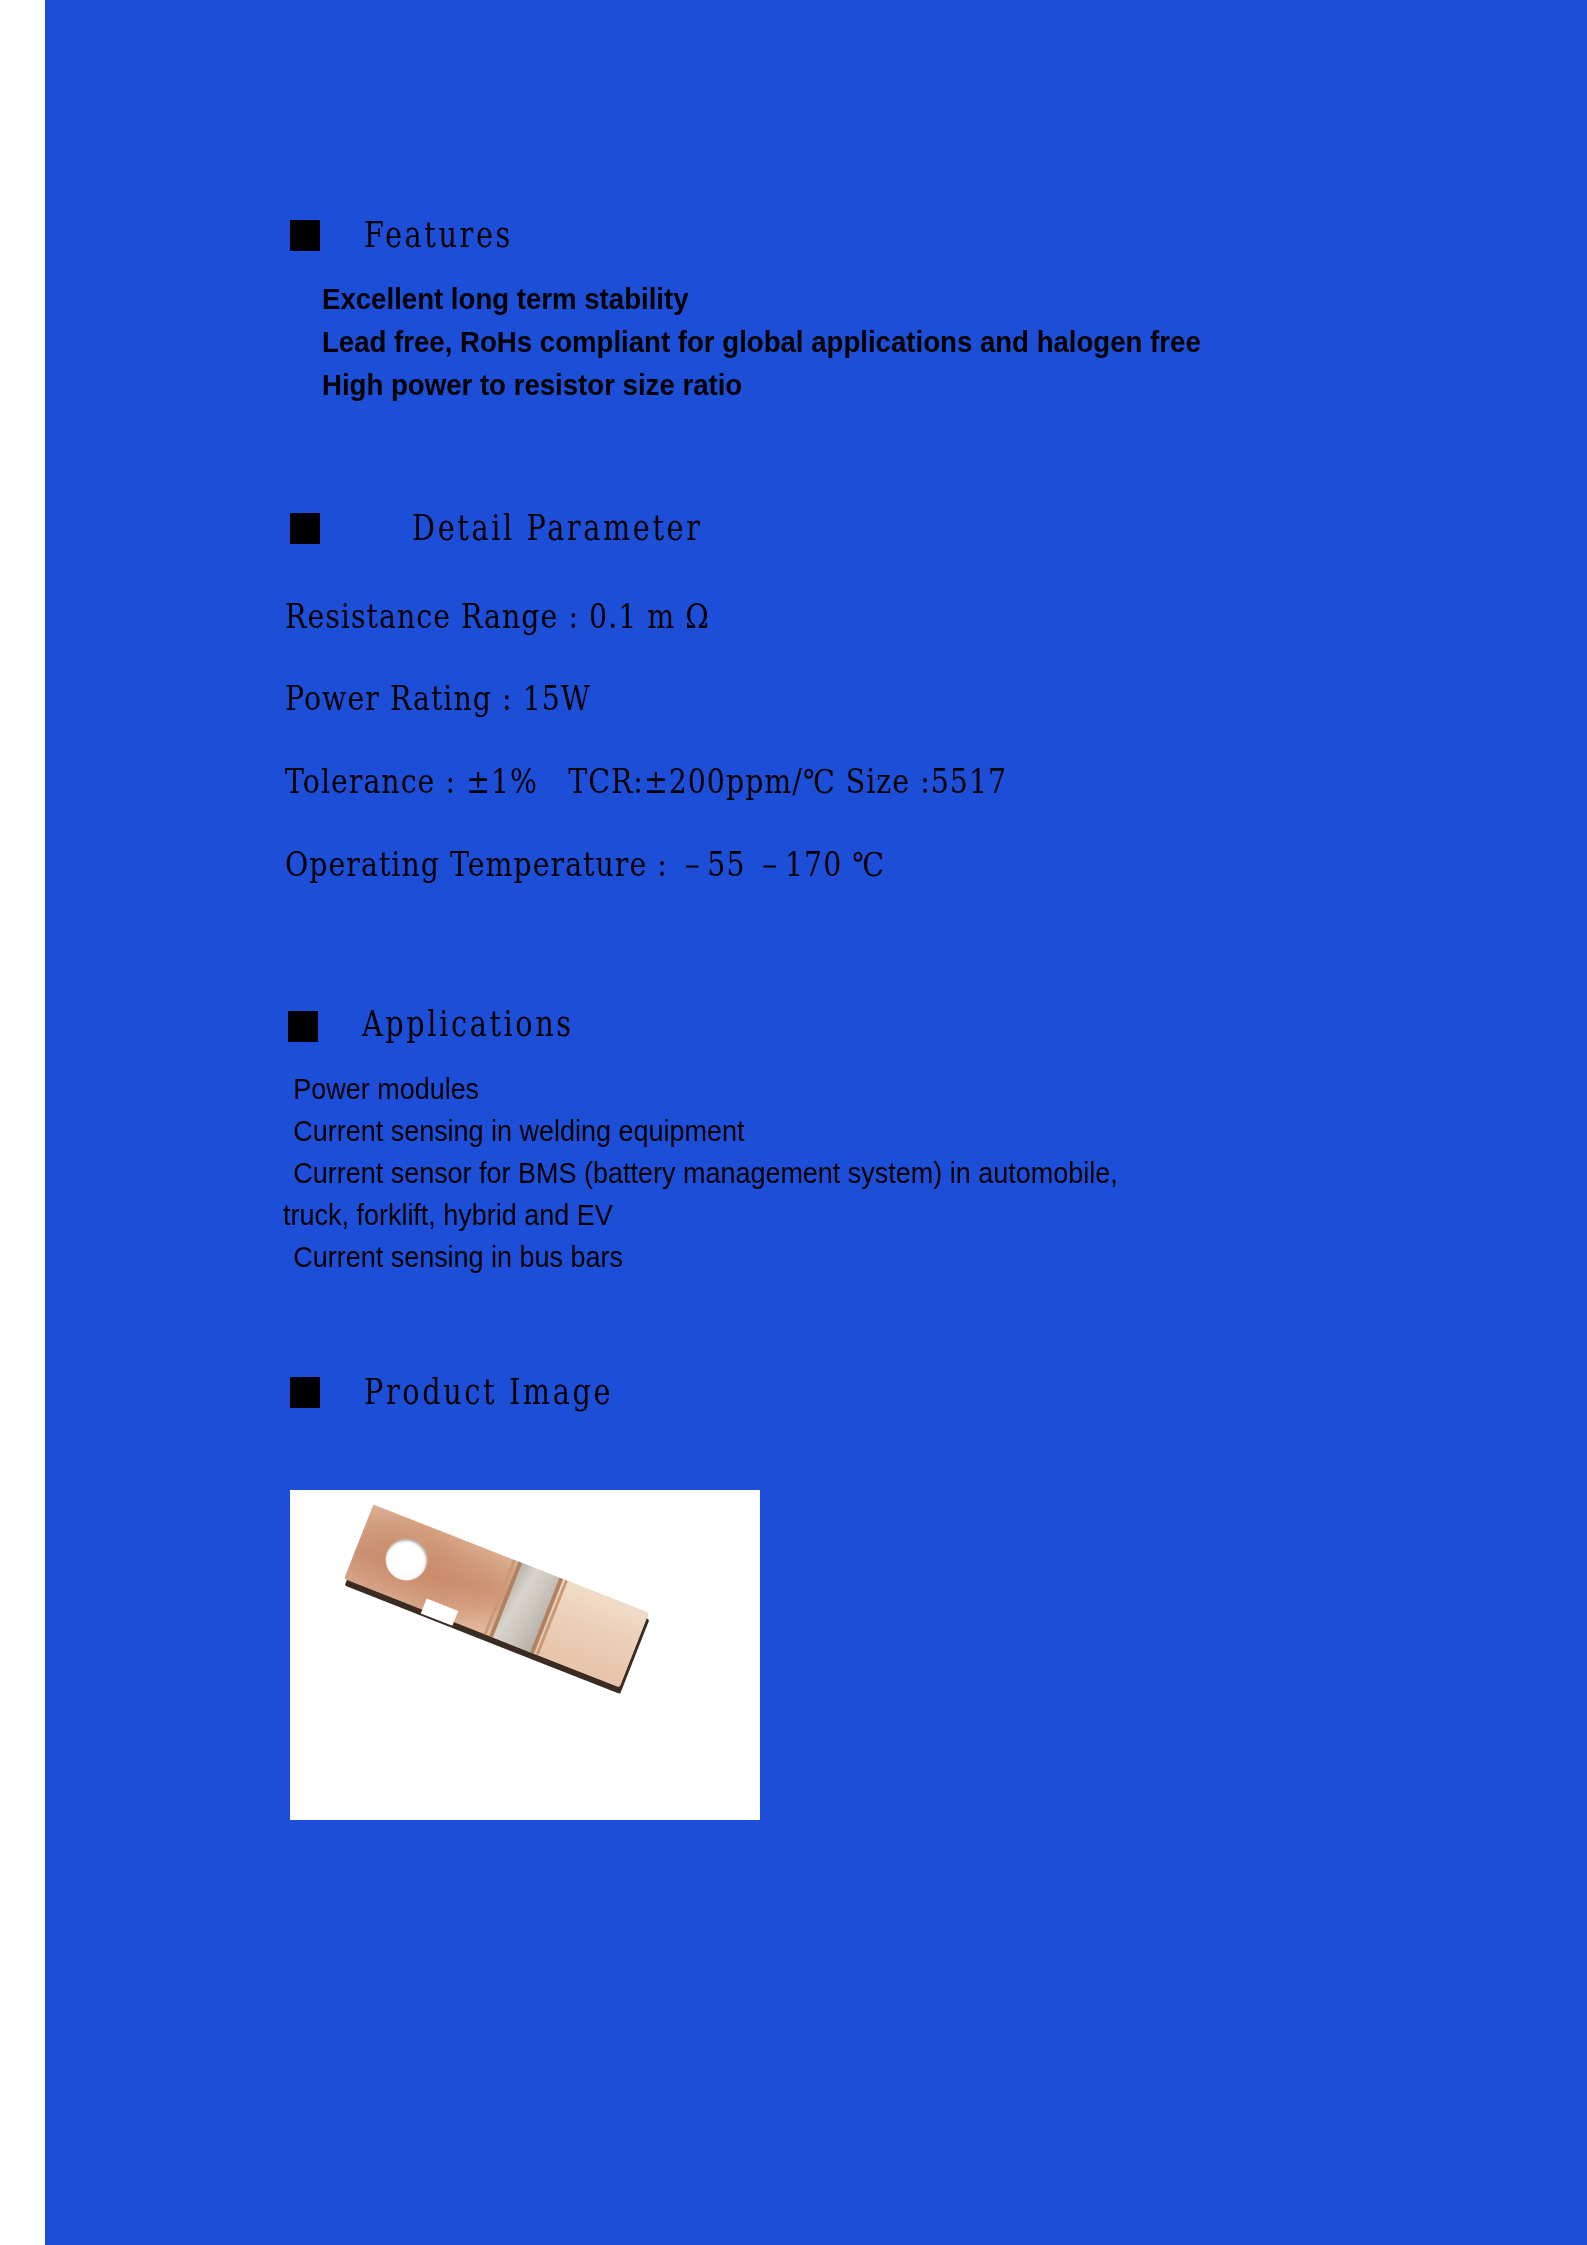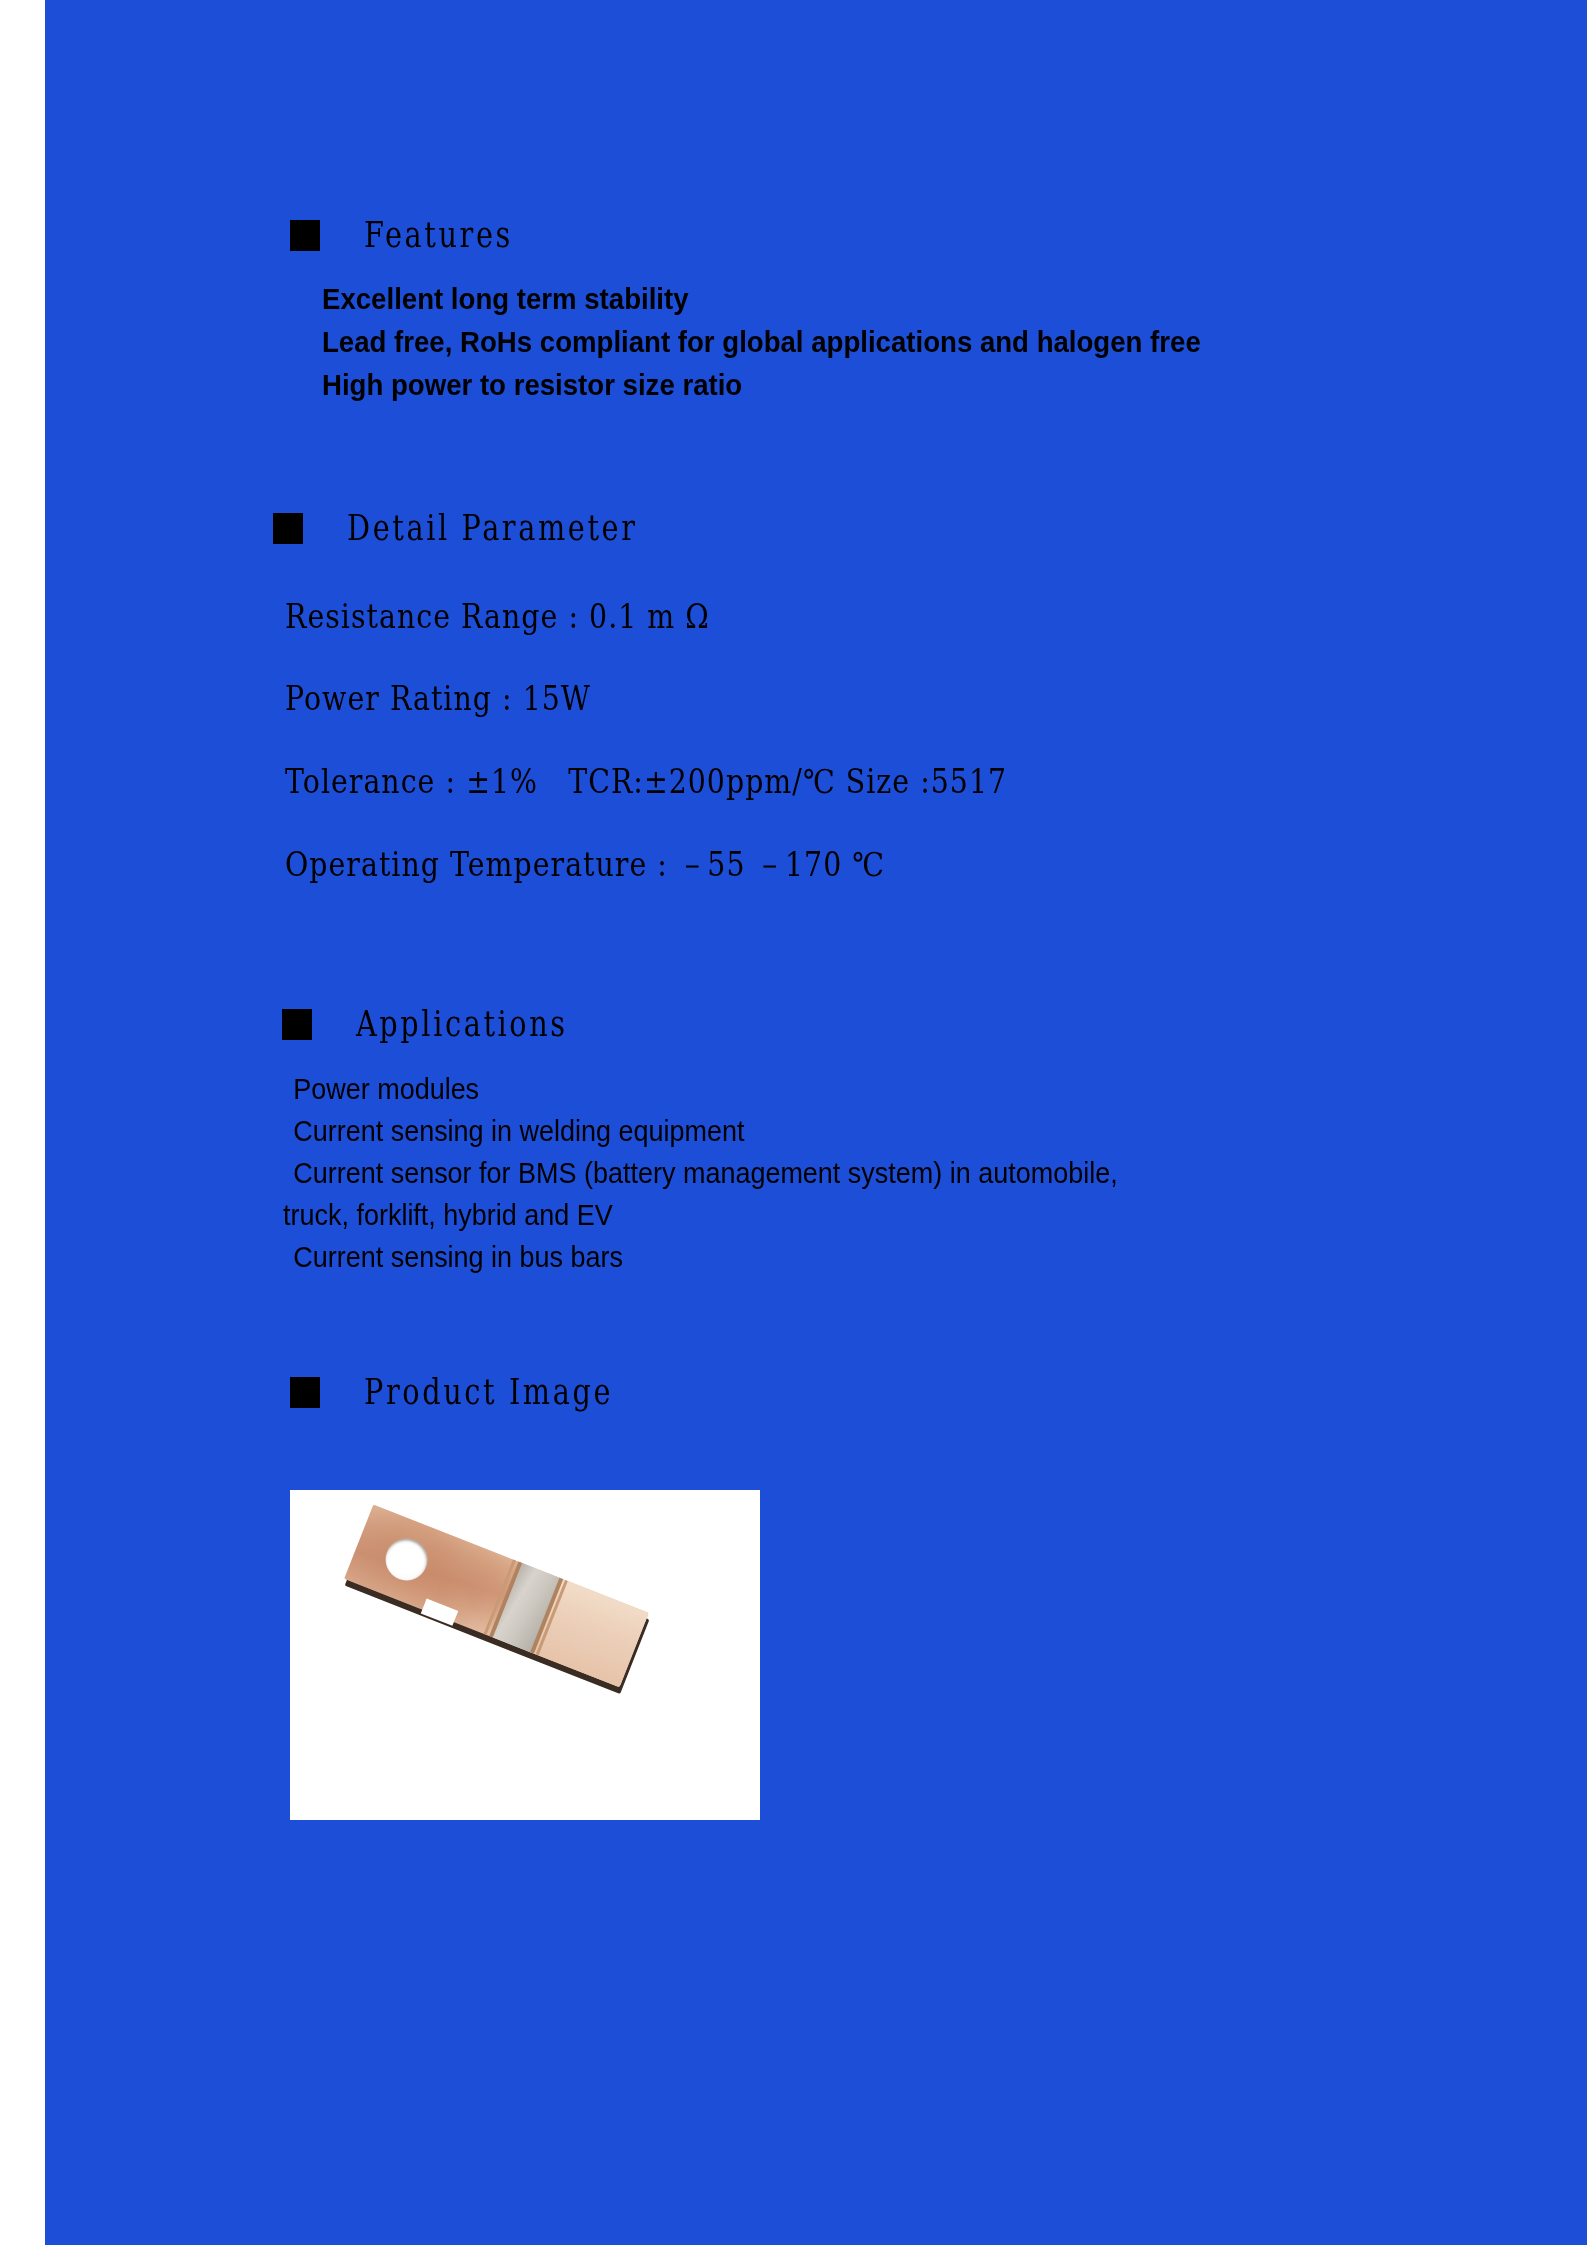--- a/index.html
+++ b/index.html
@@ -216,31 +216,31 @@
     <span class="heading-square"></span>
     <span class="heading-text">Features</span>
   </div>
 
   <div class="features-body">
     <div>Excellent long term stability</div>
     <div>Lead free, RoHs compliant for global applications and halogen free</div>
     <div>High power to resistor size ratio</div>
   </div>
 
-  <div class="heading" style="left:228px; top:511px;">
+  <div class="heading" style="left:245px; top:511px;gap:48px;">
     <span class="heading-square"></span>
     <span class="heading-text">Detail Parameter</span>
   </div>
 
   <div class="param-line" style="top:600px;">Resistance Range : 0.1 m Ω</div>
   <div class="param-line" style="top:682px;">Power Rating : 15W</div>
   <div class="param-line" style="top:765px;">Tolerance : ±1%   TCR:±200ppm/℃ Size :5517</div>
   <div class="param-line" style="top:848px;">Operating Temperature : －55 －170 ℃</div>
 
-  <div class="heading" style="left:237px; top:1007px;">
+  <div class="heading" style="left:243px; top:1007px;align-items:flex-end;">
     <span class="heading-square"></span>
     <span class="heading-text">Applications</span>
   </div>
 
   <div class="apps-body">
     <div class="indent">Power modules</div>
     <div class="indent">Current sensing in welding equipment</div>
     <div class="indent">Current sensor for BMS (battery management system) in automobile,</div>
     <div class="flush">truck, forklift, hybrid and EV</div>
     <div class="indent">Current sensing in bus bars</div>

